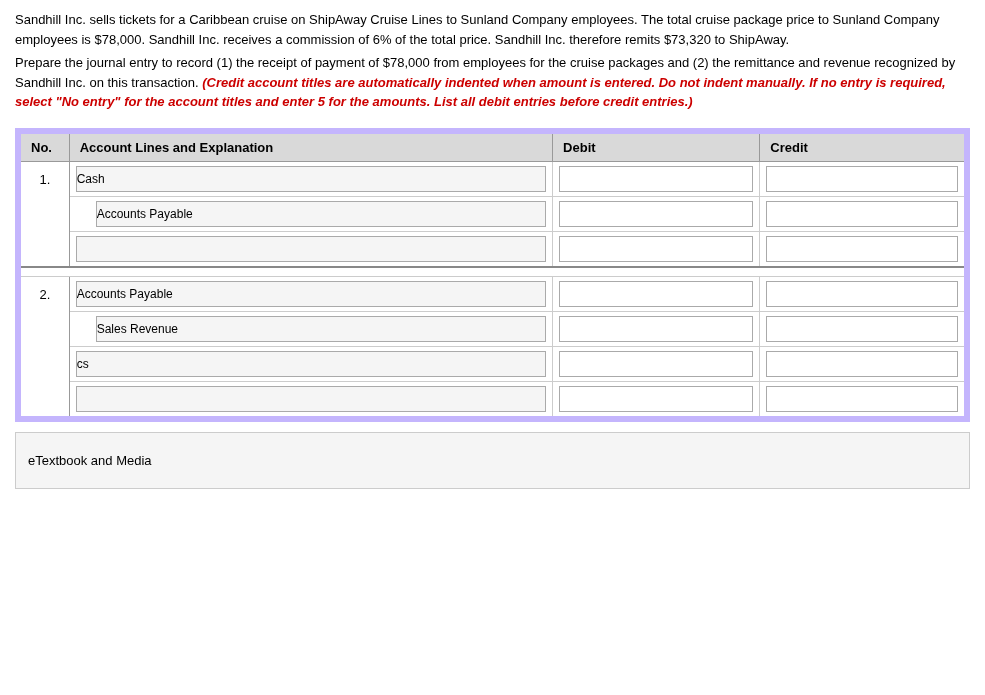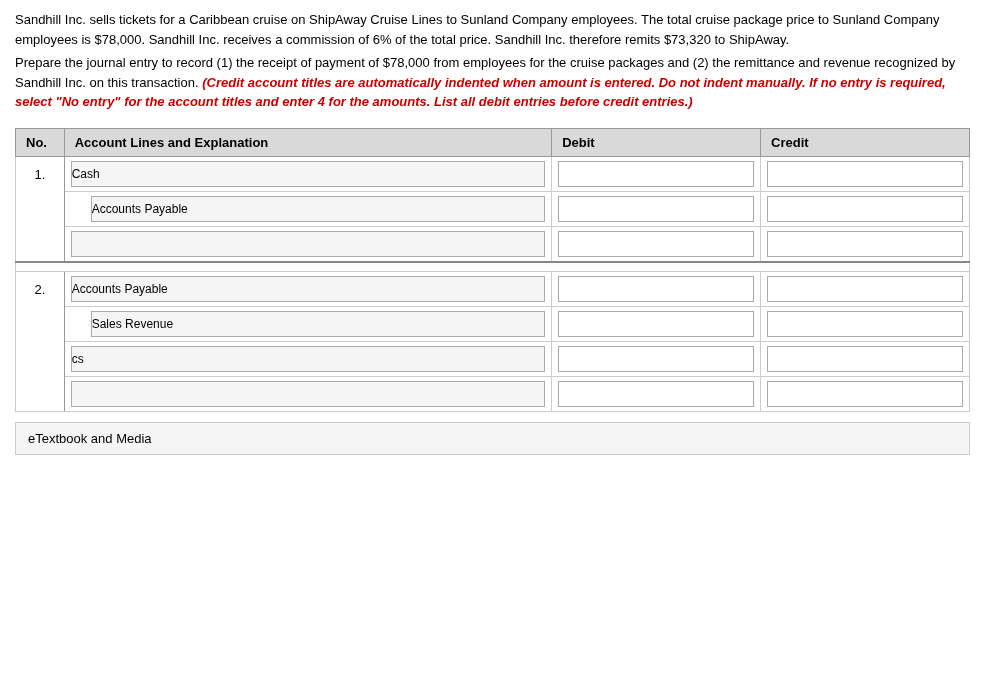--- a/index.html
+++ b/index.html
@@ -29,21 +29,21 @@
       font-size: 13px;
     }
     .instructions .red-italic {
       color: #cc0000;
       font-style: italic;
       font-weight: bold;
     }
     .journal-table {
       width: 100%;
       border-collapse: collapse;
-      border: 1px solid #c4b5fd;
+      border: 6px solid #c4b5fd;
       margin-bottom: 10px;
     }
     .journal-table th {
       background: #d9d9d9;
       border: 1px solid #999;
       padding: 6px 10px;
       font-weight: bold;
       font-size: 13px;
       text-align: left;
     }
@@ -90,39 +90,39 @@
       border: 1px solid #aaa;
       background: #fff;
       padding: 3px 5px;
       font-size: 12px;
       height: 26px;
       outline: none;
     }
     .footer-bar {
       border: 1px solid #ccc;
       background: #f5f5f5;
-      padding: 8px 12px;
+      padding: 20px 12px;
       font-size: 13px;
       margin-top: 5px;
     }
     .empty-row td {
       height: 8px;
     }
   </style>
 </head>
 <body>
 
 <div class="main-container">
   <div class="intro-text">
     <p>Sandhill Inc. sells tickets for a Caribbean cruise on ShipAway Cruise Lines to Sunland Company employees. The total cruise package price to Sunland Company employees is $78,000. Sandhill Inc. receives a commission of 6% of the total price. Sandhill Inc. therefore remits $73,320 to ShipAway.</p>
   </div>
   <div class="instructions">
     <p>
       <span>Prepare the journal entry to record (1) the receipt of payment of $78,000 from employees for the cruise packages and (2) the remittance and revenue recognized by Sandhill Inc. on this transaction.</span>
-      <span class="red-italic">(Credit account titles are automatically indented when amount is entered. Do not indent manually. If no entry is required, select "No entry" for the account titles and enter 4 for the amounts. List all debit entries before credit entries.)</span>
+      <span class="red-italic">(Credit account titles are automatically indented when amount is entered. Do not indent manually. If no entry is required, select "No entry" for the account titles and enter 5 for the amounts. List all debit entries before credit entries.)</span>
     </p>
   </div>
 
   <table class="journal-table">
     <thead>
       <tr>
         <th>No.</th>
         <th>Account Lines and Explanation</th>
         <th class="center">Debit</th>
         <th class="center">Credit</th>

